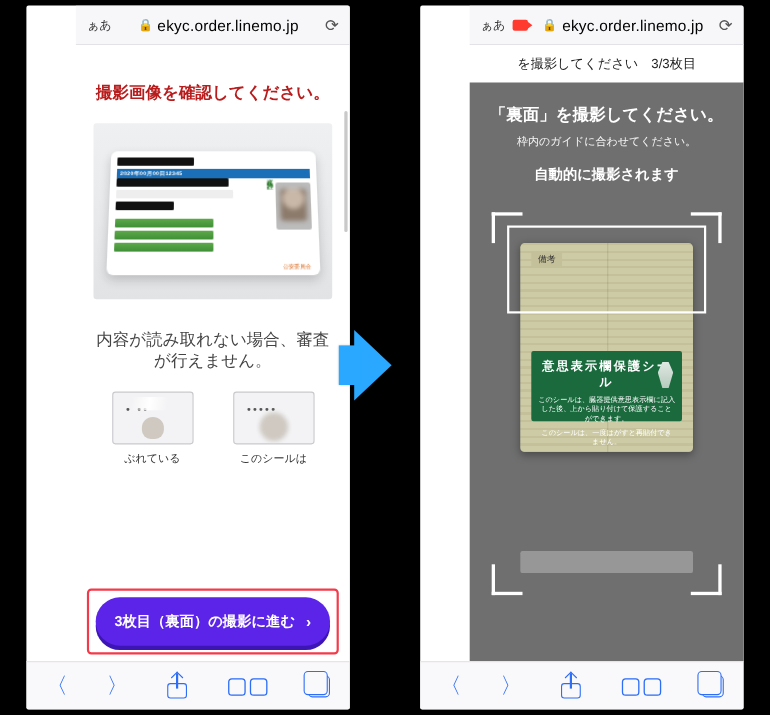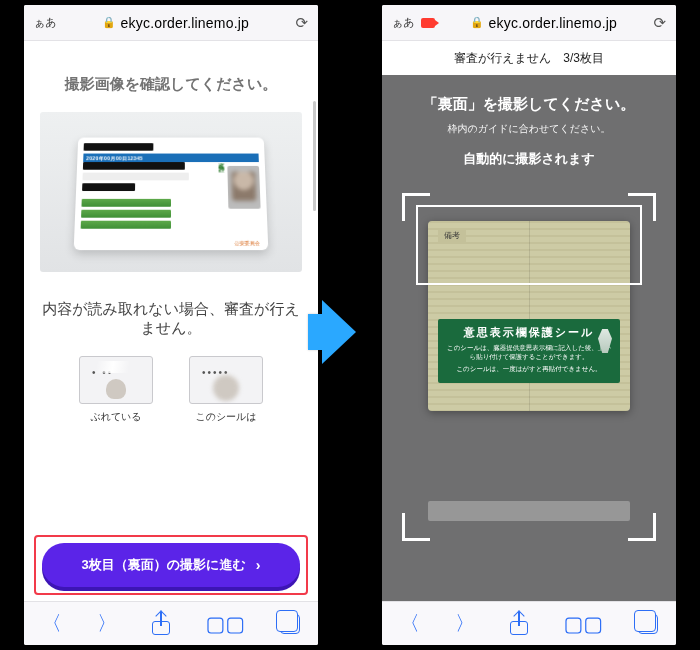--- a/index.html
+++ b/index.html
@@ -5,21 +5,21 @@
   * { box-sizing: border-box; margin: 0; padding: 0; }
   body {
     width: 700px; height: 650px;
     background: #000;
     font-family: -apple-system, "Hiragino Sans", sans-serif;
     display: flex; align-items: center; justify-content: center;
     position: relative;
   }
   .stage { width: 700px; height: 650px; position: relative; }
 
-  .phone { position:absolute; width:294px; height:640px; top:5px; background:#fff; border-radius:2px; overflow:hidden; box-shadow:0 0 0 1px rgba(0,0,0,.15);}
+  .phone { position:absolute; width:294px; height:640px; top:5px; background:#fff; border-radius:2px; overflow:hidden; box-shadow:0 0 0 1px rgba(0,0,0,.15);padding-left:45px;}
   .phone.left  { left:24px; }
   .phone.right { left:382px; }
 
   
   .addr { height:36px; background:#f7f6f9; display:flex; align-items:center; gap:6px; padding:0 10px; font-size:13px; border-bottom:1px solid #e3e2e6;}
   .addr .aa { color:#333; font-size:11px;}
   .addr .rec { width:14px;height:10px;background:#ff3b30; border-radius:2px; position:relative;}
   .addr .rec:after{content:"";position:absolute;right:-4px;top:2px;width:0;height:0;border-left:4px solid #ff3b30;border-top:3px solid transparent;border-bottom:3px solid transparent;}
   .addr .url-wrap{ flex:1; display:flex; align-items:center; justify-content:center; gap:4px; color:#000;}
   .addr .lock{ font-size:11px; color:#6b6b6b;}
@@ -33,21 +33,21 @@
   .toolbar .share{ width:18px; position:relative; height:22px;}
   .toolbar .share .box{position:absolute;bottom:0;left:0;width:18px;height:14px;border:1.6px solid #2d6ef6;border-radius:3px;}
   .toolbar .share .arr{position:absolute;top:-1px;left:8px;width:1.6px;height:14px;background:#2d6ef6;}
   .toolbar .share .arrh{position:absolute;top:-1px;left:4.5px;width:8px;height:8px;border-left:1.6px solid #2d6ef6;border-top:1.6px solid #2d6ef6;transform:rotate(45deg);}
   .toolbar .tabs{width:20px;height:20px;border:1.6px solid #2d6ef6;border-radius:4px;position:relative;}
   .toolbar .tabs:before{content:"";position:absolute;top:-5px;left:-5px;width:20px;height:20px;border:1.6px solid #2d6ef6;border-radius:4px;background:#f9f8fb;}
 
   
   .content-l{ height:calc(100% - 36px - 44px); background:#fff; position:relative; padding: 0 16px;}
   .content-l .scroll{position:absolute;right:2px;top:60px;width:3px;height:110px;background:#c9c9c9;border-radius:2px;}
-  .content-l h2{font-size:15px; font-weight:700; text-align:center; padding:34px 0 18px; color:#737373;}
+  .content-l h2{font-size:15px; font-weight:700; text-align:center; padding:34px 0 18px; color:#b91c1c;}
   .card-photo{height:160px;background:linear-gradient(#eef0f1,#e1e3e5);border-radius:3px;display:flex;align-items:center;justify-content:center;}
   .license{width:190px;height:115px;background:#fff;border-radius:6px;box-shadow:0 4px 10px rgba(0,0,0,.18);transform:perspective(500px) rotateX(12deg);position:relative;overflow:hidden;padding:6px;}
   .license .row{height:8px;margin-bottom:3px;border-radius:1px;}
   .license .blk{background:#111;}
   .license .gld{background:linear-gradient(#5da94a,#3f8f36);}
   .license .num{height:9px;background:#1a6fb8;display:flex;align-items:center;color:#fff;font-size:5px;letter-spacing:.4px;padding-left:3px;font-weight:700;}
   .license .strip{position:absolute;right:6px;top:30px;width:32px;height:44px;background:#bcbcbc;border-radius:2px;}
   .license .face{position:absolute;right:10px;top:36px;width:24px;height:30px;background:radial-gradient(circle at 50% 30%, #c9b8a8 40%, #8c7a6b 42%);border-radius:3px;filter:blur(2px);}
   .license .side{position:absolute;right:40px;top:22px;writing-mode:vertical-rl;font-size:6px;color:#2b7a2b;letter-spacing:1px;}
   .license .orange{position:absolute;bottom:4px;right:8px;font-size:5px;color:#d86a1e;}
@@ -174,21 +174,21 @@
       <span class="rec"></span>
       <div class="url-wrap">
         <span class="lock">🔒</span>
         <span class="url">ekyc.order.linemo.jp</span>
       </div>
       <span class="reload">⟳</span>
     </div>
 
     <div class="content-r">
       <div class="step">
-        <span>審査が行えません</span>
+        <span>を撮影してください</span>
         <span>3/3枚目</span>
       </div>
       <div class="cam">
         <h3>「裏面」を撮影してください。</h3>
         <div class="sub">枠内のガイドに合わせてください。</div>
         <div class="auto">自動的に撮影されます</div>
 
         <div class="viewport">
           <div class="backcard">
             <span class="hdr">備考</span>

